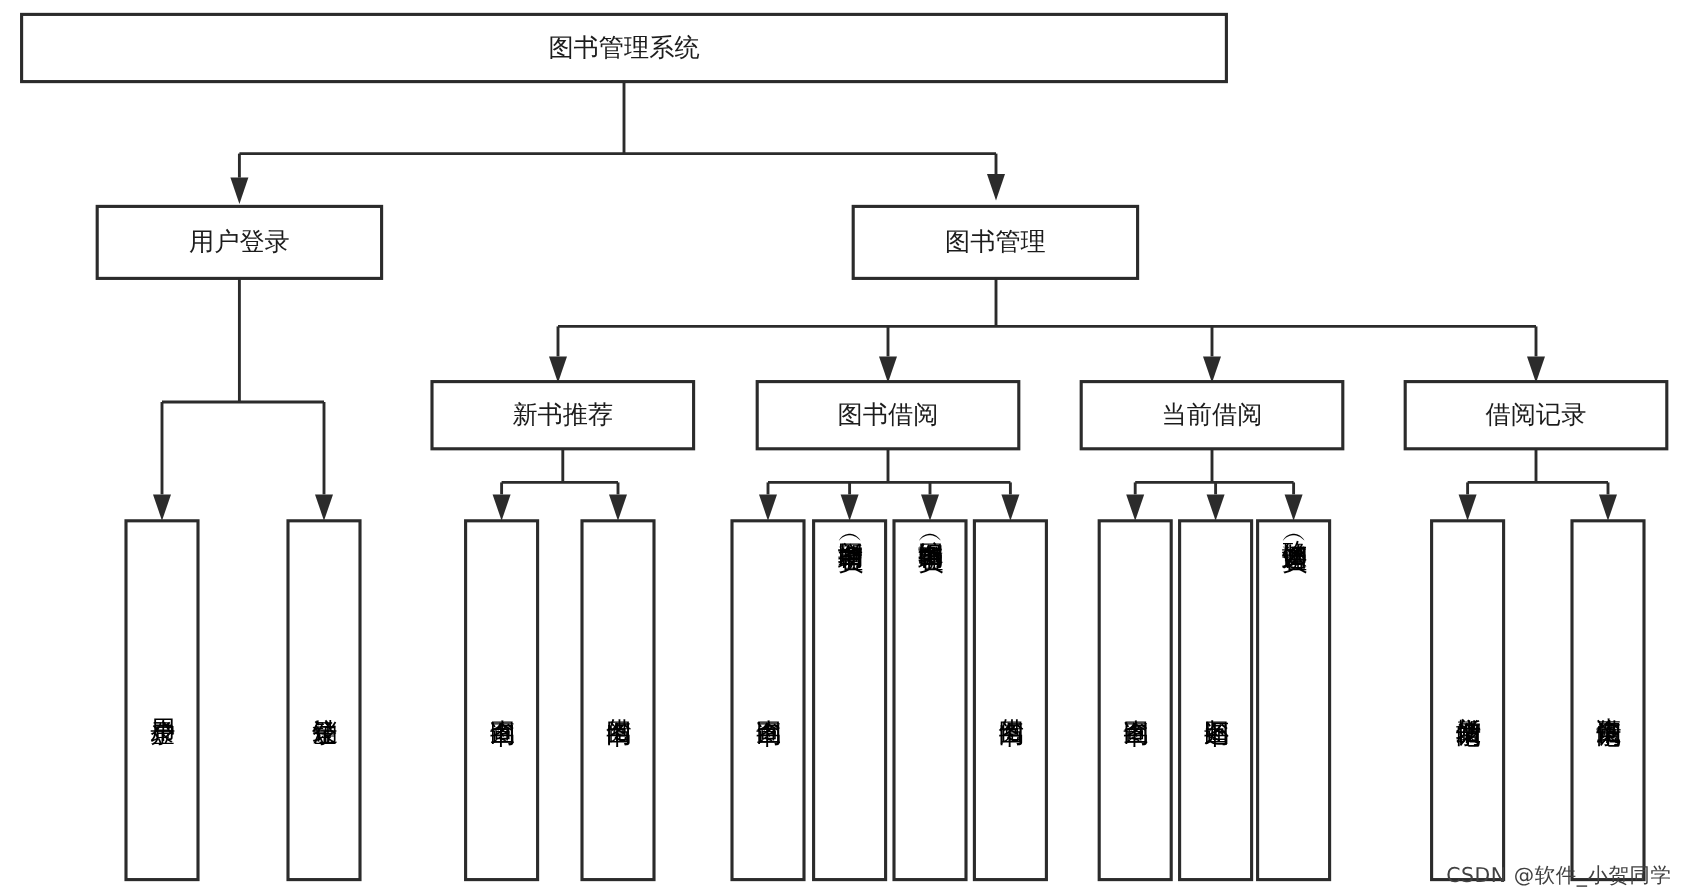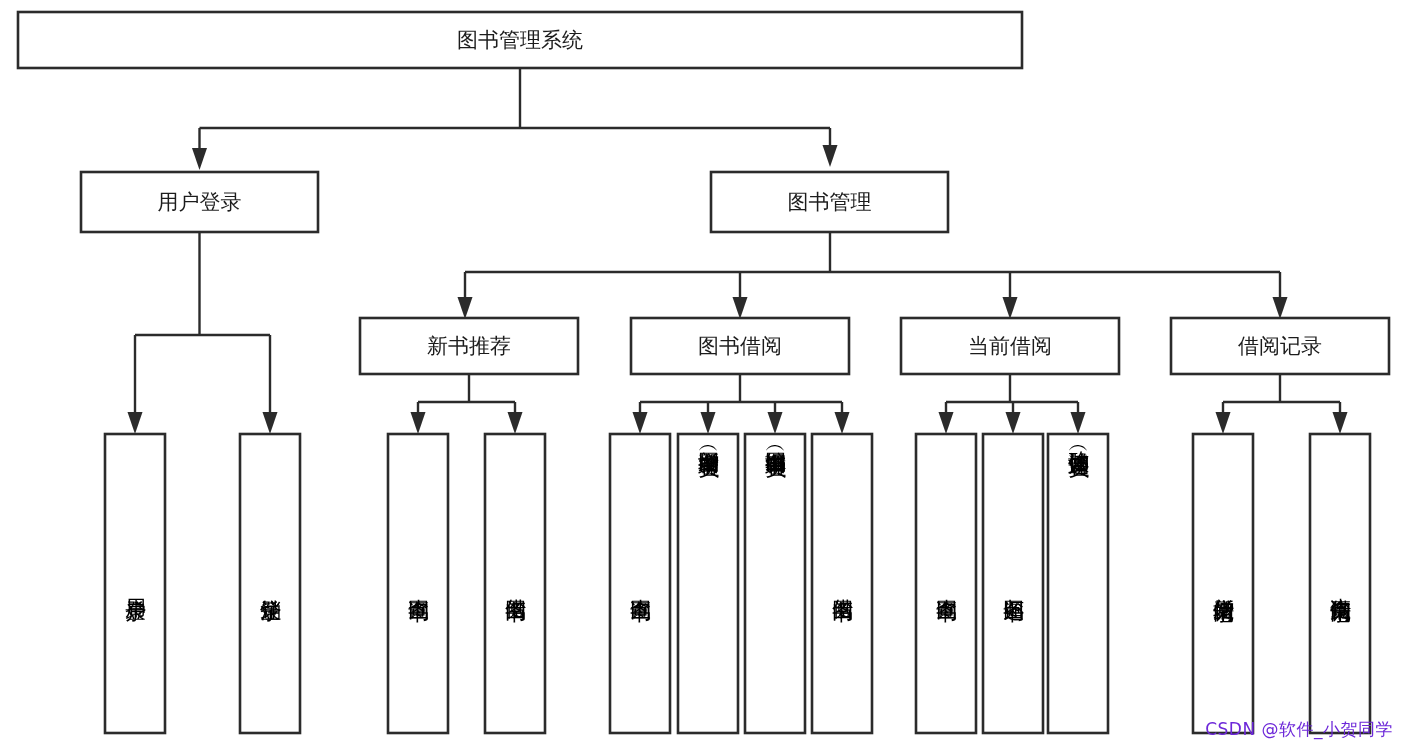--- a/index.html
+++ b/index.html
@@ -65,21 +65,21 @@
     align-items: center;
     justify-content: center;
     pointer-events: none;
   }
   .watermark {
     position: absolute;
     right: 12px;
     bottom: 6px;
     font-family: "DejaVu Sans", "Liberation Sans", sans-serif;
     font-size: 17px;
-    color: #6d28d9;
+    color: #404040;
     letter-spacing: 0.5px;
     white-space: nowrap;
   }
 </style>
 </head>
 <body>
 
 <div id="diagram-root">
 
   <svg class="diagram" viewBox="0 0 1405 747" xmlns="http://www.w3.org/2000/svg">

